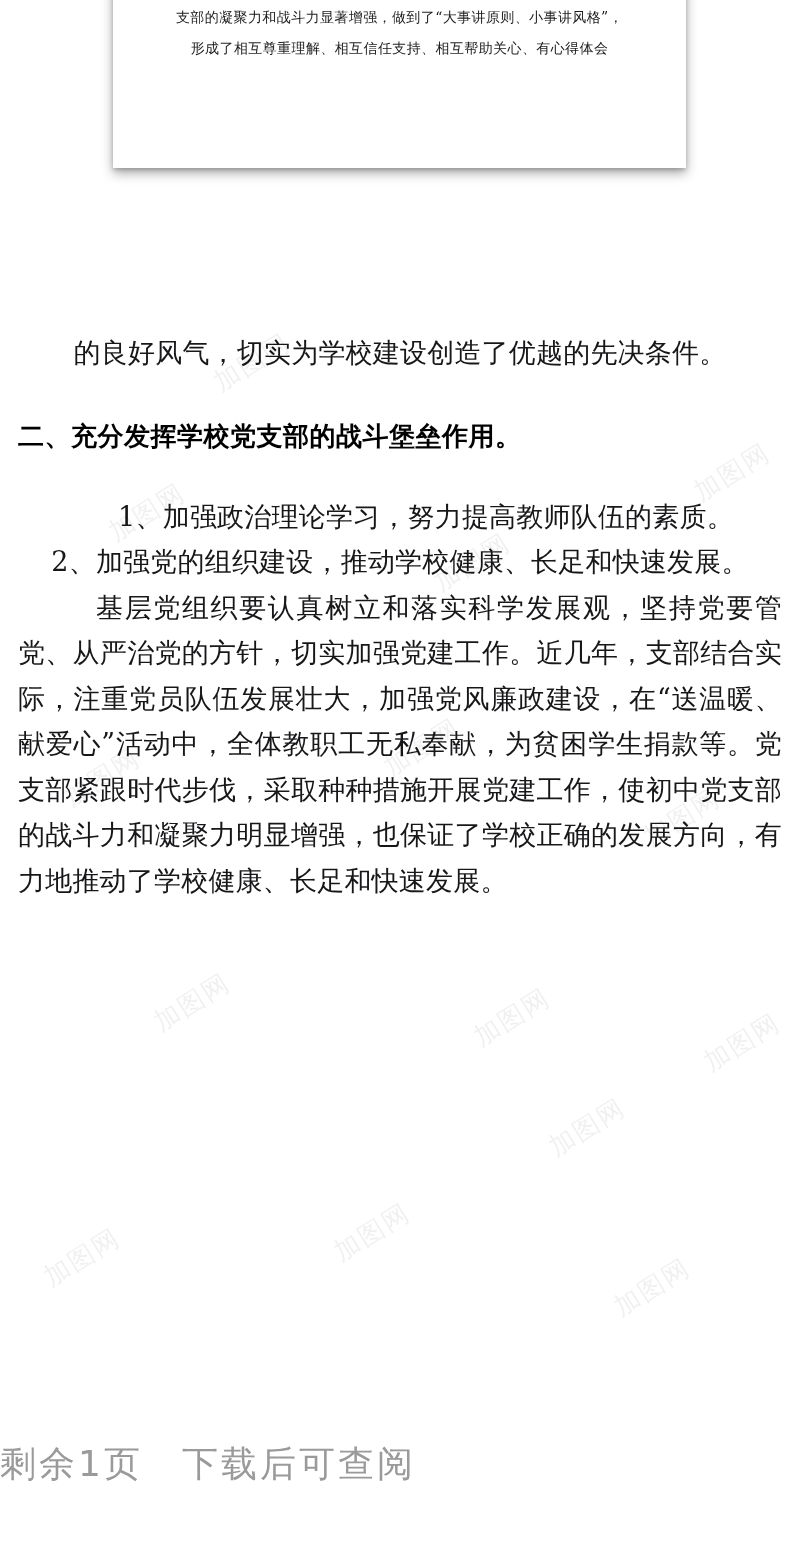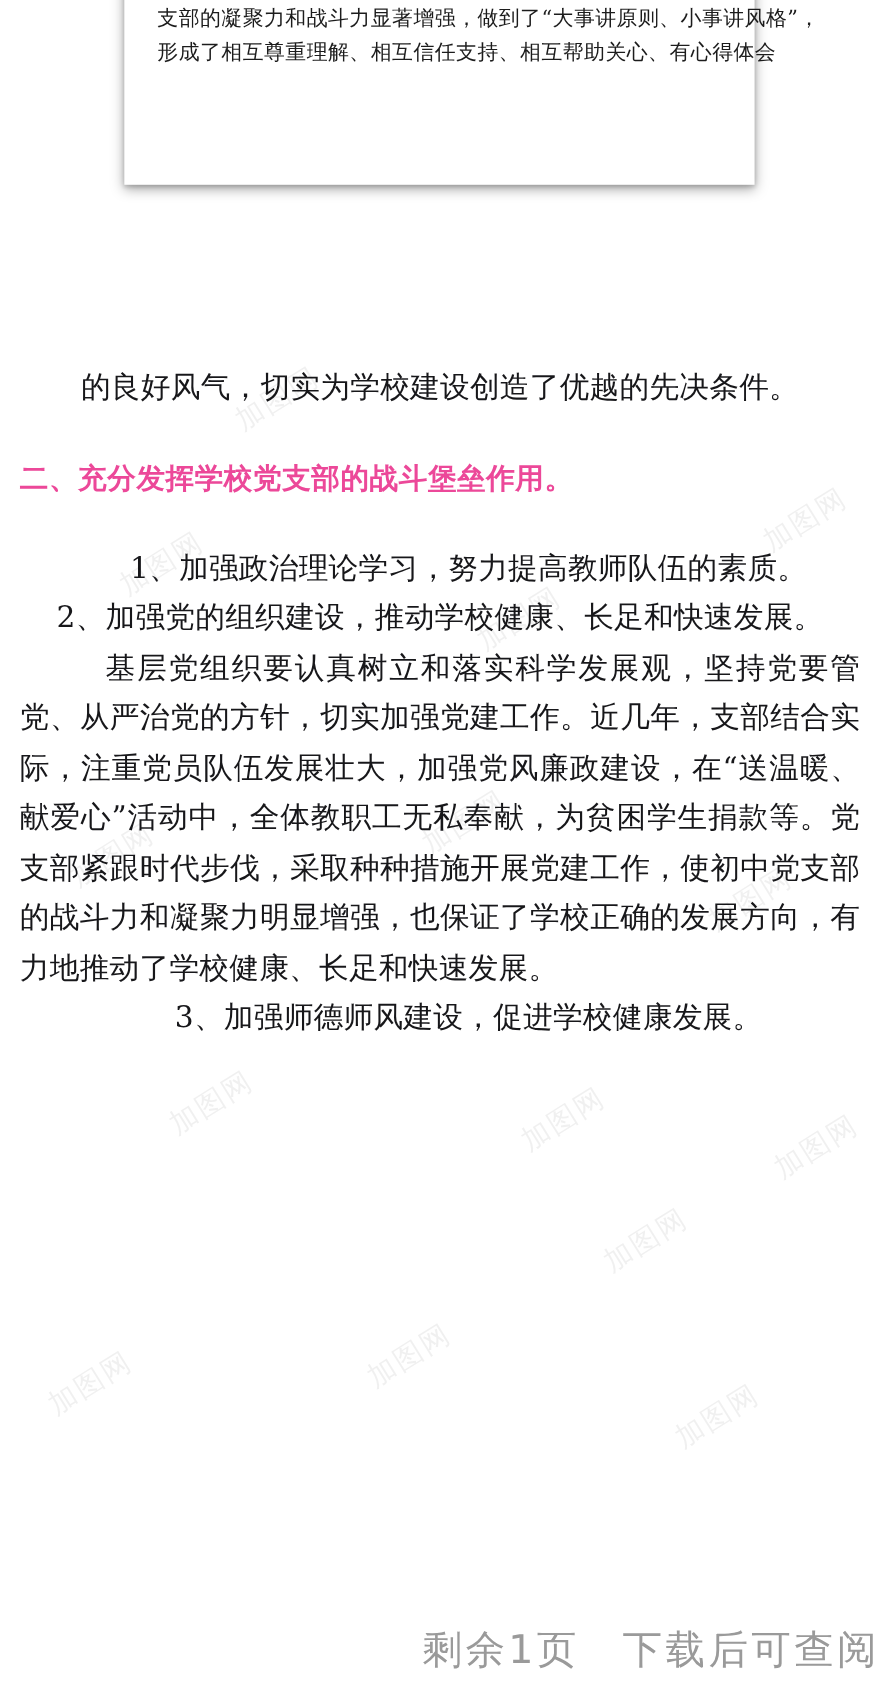--- a/index.html
+++ b/index.html
@@ -25,54 +25,54 @@
   
   .card{
     position:absolute;left:113px;top:-28px;width:573px;height:196px;
     background:#fff;
     box-shadow:0 5px 11px rgba(0,0,0,.34), 0 2px 4px rgba(0,0,0,.18);
     z-index:4;
   }
   .card-inner{padding:30px 30px 0 30px;}
   .card-line{
     font-family:"DejaVu Serif","Liberation Serif",serif;
-    font-size:19px;line-height:31px;color:#1c1c1c;
+    font-size:14px;line-height:31px;color:#1c1c1c;
     letter-spacing:.4px;text-align:center;white-space:nowrap;
   }
 
   
   .doc{
     position:absolute;left:0;top:0;width:800px;z-index:2;
   }
   .p{
     font-size:27px;line-height:45.5px;color:#17171a;
     letter-spacing:.2px;
     margin:0 18px;
     text-align:justify;
     text-justify:inter-ideograph;
   }
   .p.one-line{text-align:center;}
   .indent-1{text-indent:52px;}
   .indent-2{text-indent:78px;}
 
   .h2{
-    font-family:Liberation Serif, serif;
+    font-family:Liberation Sans, sans-serif;
     font-weight:bold;
-    font-size:26px;line-height:40px;color:#ec4899;
+    font-size:26px;line-height:40px;color:#000000;
     margin:0 18px;letter-spacing:.5px;
   }
 
   .spacer-a{height:330px;}
   .spacer-b{height:40px;}
   .spacer-c{height:38px;}
 
   
   .footer{
-    position:absolute;left:0;top:1476px;width:800px;
-    text-align:right;z-index:5;
+    position:absolute;left:0;top:1440px;width:800px;
+    text-align:left;z-index:5;
   }
   .footer span{
     font-family:"DejaVu Sans","Liberation Sans",sans-serif;
     font-size:36px;color:#9a9a9a;letter-spacing:3px;font-weight:400;
   }
 </style>
 </head>
 <body>
 
 <div id="page">
@@ -110,20 +110,19 @@
 
     <div class="h2">二、充分发挥学校党支部的战斗堡垒作用。</div>
 
     <div class="spacer-c"></div>
 
     <div class="p one-line indent-1">1、加强政治理论学习，努力提高教师队伍的素质。</div>
 
     <div class="p one-line">2、加强党的组织建设，推动学校健康、长足和快速发展。</div>
     <div class="p indent-2">基层党组织要认真树立和落实科学发展观，坚持党要管党、从严治党的方针，切实加强党建工作。近几年，支部结合实际，注重党员队伍发展壮大，加强党风廉政建设，在“送温暖、献爱心”活动中，全体教职工无私奉献，为贫困学生捐款等。党支部紧跟时代步伐，采取种种措施开展党建工作，使初中党支部的战斗力和凝聚力明显增强，也保证了学校正确的发展方向，有力地推动了学校健康、长足和快速发展。</div>
 
-    <div class="p one-line indent-1">3、加强师德师风建设，促进学校健康发展。</div>
   </div>
 
   <div class="footer">
     <span>剩余1页　下载后可查阅</span>
   </div>
 
 </div>
 
 </body></html>

